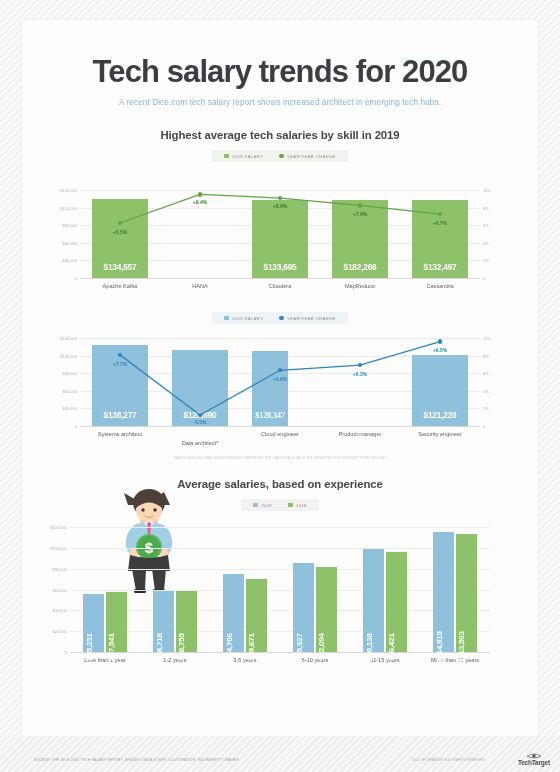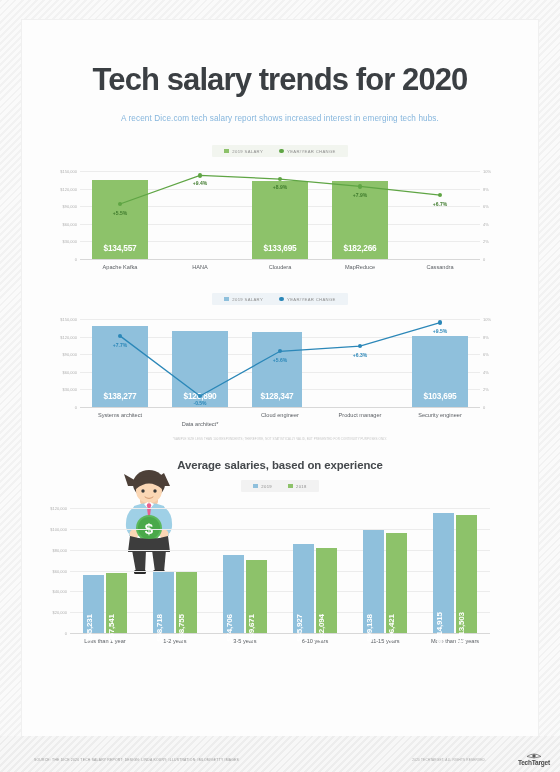--- a/index.html
+++ b/index.html
@@ -37,21 +37,21 @@
   }
   .tt-logo{
     position:absolute;right:10px;bottom:6px;
     display:flex;flex-direction:column;align-items:center;
   }
   .tt-eye{width:16px;height:8px;}
   .tt-word{font-size:6.5px;font-weight:bold;color:#4a4a4a;letter-spacing:-.2px;margin-top:-1px;}
 
   
   h1.title{
-    margin:16px;padding:26px 0 0 0;text-align:center;
+    margin:8px;padding:26px 0 0 0;text-align:center;
     font-size:31px;font-weight:bold;color:#3b3f43;letter-spacing:-.9px;
   }
   .subtitle{
     margin:7px 0 0 0;text-align:center;
     font-size:8.2px;color:#86b6dd;letter-spacing:.1px;
   }
 
   
   .section{position:relative;}
   .sec-title{
@@ -112,35 +112,36 @@
   .vbar-wrap{position:absolute;bottom:0;}
   .illus{position:absolute;pointer-events:none;}
 </style>
 </head>
 <body>
 
 <div class="page">
   <div class="sheet">
 
     <h1 class="title">Tech salary trends for 2020</h1>
-    <p class="subtitle">A recent Dice.com tech salary report shows increased interest in emerging tech hubs.</p>
+    <p class="subtitle">A recent Dice.com tech salary report shows increased architect in emerging tech hubs.</p>
 
     <div class="section" style="margin-top:22px;">
+      <div class="sec-title">Highest average tech salaries by skill in 2019</div>
       <div class="legend">
         <div class="legend-item">
           <span class="lg-sq" style="background:#8dc26a"></span>
           <span class="lg-txt">2019 SALARY</span>
         </div>
         <div class="legend-item">
           <span class="lg-dot" style="background:#5fa544"></span>
           <span class="lg-txt">YEAR/YEAR CHANGE</span>
         </div>
       </div>
 
-      <div class="chart" id="chart1" style="width:400px;height:88px;margin-top:14px;">
+      <div class="chart" id="chart1" style="width:400px;height:88px;margin-top:28px;">
           <div class="baseline" style="top: 88px;"></div>
           <div class="ylabel" style="top: 88px;">0</div>
           <div class="gridline" style="top: 70.4px;"></div>
           <div class="ylabel" style="top: 70.4px;">$30,000</div>
           <div class="gridline" style="top: 52.8px;"></div>
           <div class="ylabel" style="top: 52.8px;">$60,000</div>
           <div class="gridline" style="top: 35.2px;"></div>
           <div class="ylabel" style="top: 35.2px;">$90,000</div>
           <div class="gridline" style="top: 17.6px;"></div>
           <div class="ylabel" style="top: 17.6px;">$120,000</div>
@@ -166,20 +167,23 @@
           </div>
           <div class="dot" style="left: 197.8px; top: 5.86667px; width: 4.4px; height: 4.4px; background: rgb(95, 165, 68); z-index: 5;"></div>
           <div class="pct-label" style="left: 178px; width: 44px; top: 13.0667px; color: rgb(62, 122, 44); z-index: 6;">+8.9%</div>
           <div class="cat-label" style="left: 160px; width: 80px; top: 93px;">Cloudera</div>
           <div class="bar" style="left: 252px; width: 56px; height: 77.8554px; background: rgb(141, 194, 106);">
             <div class="bar-val">$182,266</div>
           </div>
           <div class="dot" style="left: 277.8px; top: 13.2px; width: 4.4px; height: 4.4px; background: rgb(95, 165, 68); z-index: 5;"></div>
           <div class="pct-label" style="left: 258px; width: 44px; top: 21.4px; color: rgb(62, 122, 44); z-index: 6;">+7.9%</div>
           <div class="cat-label" style="left: 240px; width: 80px; top: 93px;">MapReduce</div>
+          <div class="bar" style="left: 332px; width: 56px; height: 77.7316px; background: rgb(141, 194, 106);">
+            <div class="bar-val">$132,497</div>
+          </div>
           <div class="dot" style="left: 357.8px; top: 22px; width: 4.4px; height: 4.4px; background: rgb(95, 165, 68); z-index: 5;"></div>
           <div class="pct-label" style="left: 338px; width: 44px; top: 30.2px; color: rgb(62, 122, 44); z-index: 6;">+6.7%</div>
           <div class="cat-label" style="left: 320px; width: 80px; top: 93px;">Cassandra</div>
           <svg width="400" height="88" style="position: absolute; left: 0px; top: 0px; overflow: visible; z-index: 4;">
             <polyline points="40,33 120,4.3999999999999915 200,8.066666666666663 280,15.399999999999991 360,24.200000000000003" fill="none" stroke="#5fa544" stroke-width="1.3"></polyline>
           </svg>
         </div>
       <div style="height:24px"></div>
     </div>
 
@@ -219,31 +223,31 @@
           </div>
           <div class="dot" style="left: 37.8px; top: 14.6667px; width: 4.4px; height: 4.4px; background: rgb(43, 135, 184); z-index: 5;"></div>
           <div class="pct-label" style="left: 18px; width: 44px; top: 22.8667px; color: rgb(43, 135, 184); z-index: 6;">+7.7%</div>
           <div class="cat-label" style="left: 0px; width: 80px; top: 93px;">Systems architect</div>
           <div class="bar" style="left: 92px; width: 56px; height: 75.6155px; background: rgb(143, 192, 220);">
             <div class="bar-val">$128,890</div>
           </div>
           <div class="dot" style="left: 117.8px; top: 74.8px; width: 4.4px; height: 4.4px; background: rgb(43, 135, 184); z-index: 5;"></div>
           <div class="pct-label" style="left: 98px; width: 44px; top: 81px; color: rgb(43, 135, 184); z-index: 6;">-0.5%</div>
           <div class="cat-label" style="left: 80px; width: 80px; top: 102px;">Data architect*</div>
-          <div class="bar" style="left: 172px; width: 50px; height: 75.2969px; background: rgb(143, 192, 220);">
+          <div class="bar" style="left: 172px; width: 36px; height: 75.2969px; background: rgb(143, 192, 220); font-family: Liberation Serif, serif;">
             <div class="bar-val">$128,347</div>
           </div>
           <div class="dot" style="left: 197.8px; top: 30.0667px; width: 4.4px; height: 4.4px; background: rgb(43, 135, 184); z-index: 5;"></div>
           <div class="pct-label" style="left: 178px; width: 44px; top: 38.2667px; color: rgb(43, 135, 184); z-index: 6;">+5.6%</div>
           <div class="cat-label" style="left: 160px; width: 80px; top: 93px;">Cloud engineer</div>
           <div class="dot" style="left: 277.8px; top: 24.9333px; width: 4.4px; height: 4.4px; background: rgb(43, 135, 184); z-index: 5;"></div>
           <div class="pct-label" style="left: 258px; width: 44px; top: 33.1333px; color: rgb(43, 135, 184); z-index: 6;">+6.3%</div>
           <div class="cat-label" style="left: 240px; width: 80px; top: 93px;">Product manager</div>
           <div class="bar" style="left: 332px; width: 56px; height: 71.1204px; background: rgb(143, 192, 220);">
-            <div class="bar-val">$103,695</div>
+            <div class="bar-val">$121,228</div>
           </div>
           <div class="dot" style="left: 357.8px; top: 1.46667px; width: 4.4px; height: 4.4px; background: rgb(43, 135, 184); z-index: 5;"></div>
           <div class="pct-label" style="left: 338px; width: 44px; top: 8.66667px; color: rgb(43, 135, 184); z-index: 6;">+9.5%</div>
           <div class="cat-label" style="left: 320px; width: 80px; top: 93px;">Security engineer</div>
           <svg width="400" height="88" style="position: absolute; left: 0px; top: 0px; overflow: visible; z-index: 4;">
             <polyline points="40,16.866666666666674 120,77 200,32.266666666666666 280,27.133333333333326 360,3.666666666666657" fill="none" stroke="#2b87b8" stroke-width="1.3"></polyline>
           </svg>
         </div>
       <div style="height:30px"></div>
       <div class="footnote">*SAMPLE SIZE LESS THAN 100 RESPONDENTS; THEREFORE, NOT STATISTICALLY VALID, BUT PRESENTED FOR CONTINUITY PURPOSES ONLY.</div>

